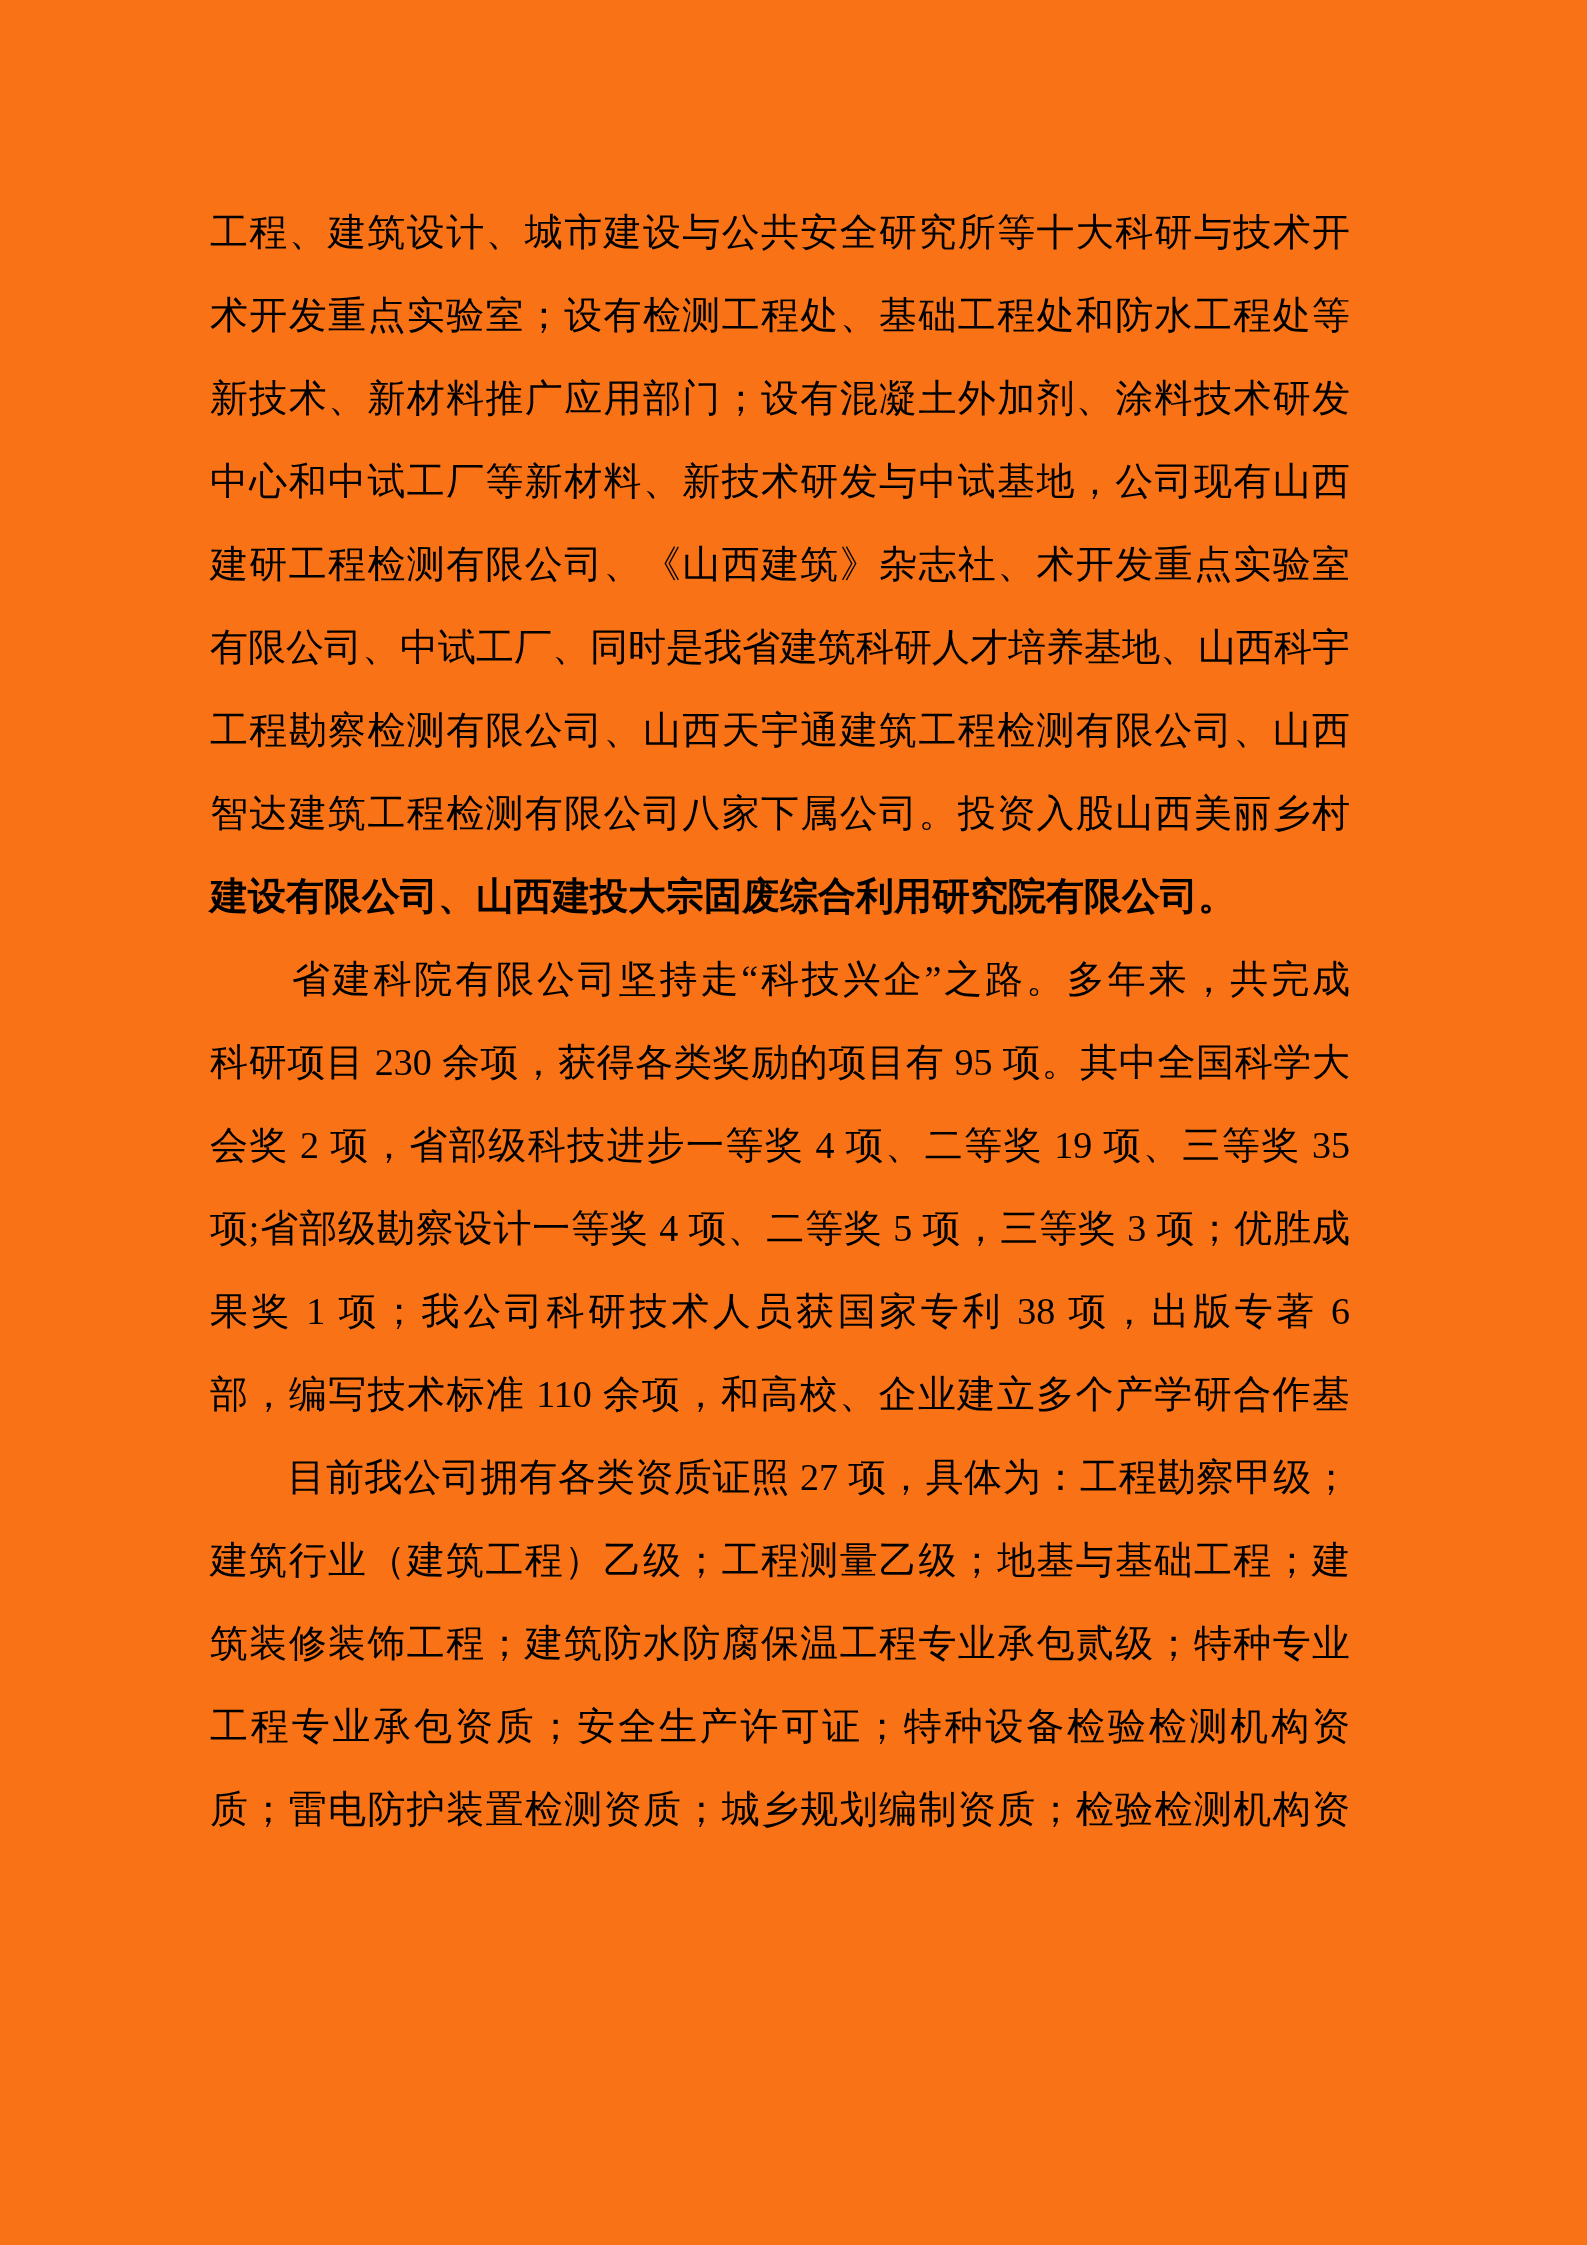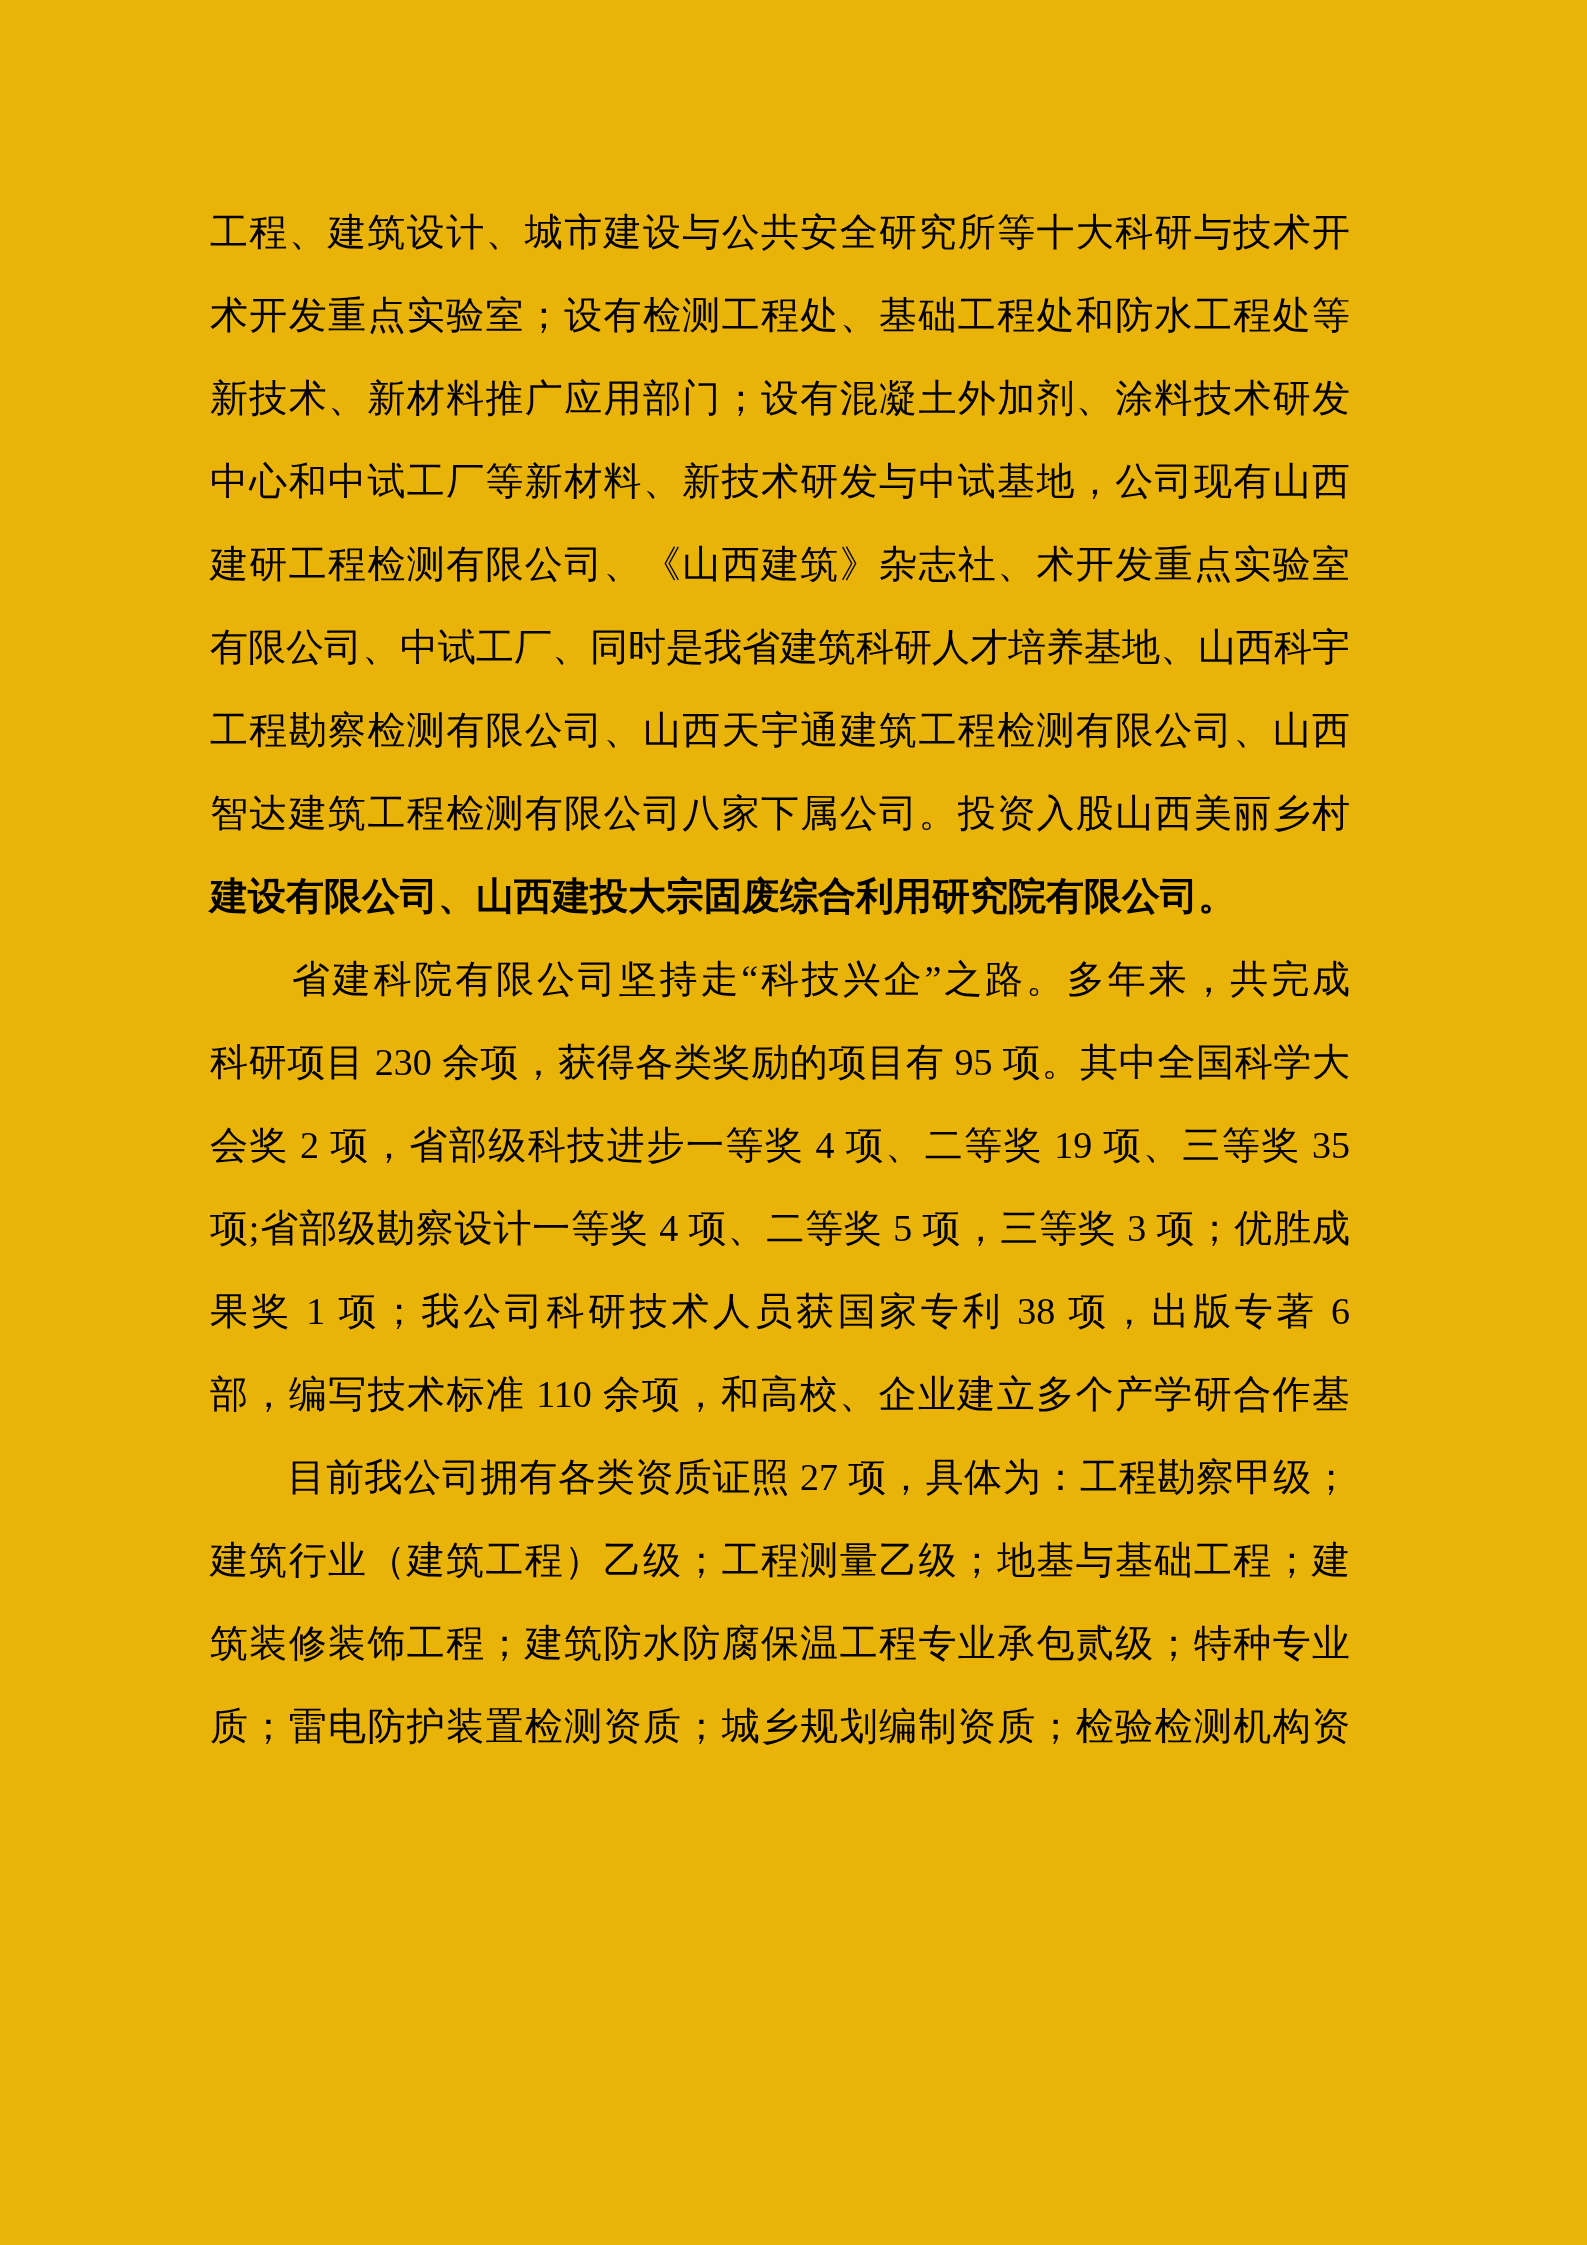--- a/index.html
+++ b/index.html
@@ -4,21 +4,21 @@
 <style>
   html, body {
     margin: 0;
     padding: 0;
     background: #ffffff;
   }
   .page {
     position: relative;
     width: 1587px;
     height: 2245px;
-    background: #eab308;
+    background: #f97316;
     overflow: hidden;
   }
   .text-block {
     position: absolute;
     left: 210px;
     top: 191px;
     width: 1140px;
   }
   .para {
     margin: 0;
@@ -65,17 +65,18 @@
       <div class="line">会奖 2 项，省部级科技进步一等奖 4 项、二等奖 19 项、三等奖 35</div>
       <div class="line">项;省部级勘察设计一等奖 4 项、二等奖 5 项，三等奖 3 项；优胜成</div>
       <div class="line">果奖 1 项；我公司科研技术人员获国家专利 38 项，出版专著 6</div>
       <div class="line">部，编写技术标准 110 余项，和高校、企业建立多个产学研合作基</div>
     </div>
 
     <div class="para">
       <div class="line">　　目前我公司拥有各类资质证照 27 项，具体为：工程勘察甲级；</div>
       <div class="line">建筑行业（建筑工程）乙级；工程测量乙级；地基与基础工程；建</div>
       <div class="line">筑装修装饰工程；建筑防水防腐保温工程专业承包贰级；特种专业</div>
+      <div class="line">工程专业承包资质；安全生产许可证；特种设备检验检测机构资</div>
       <div class="line">质；雷电防护装置检测资质；城乡规划编制资质；检验检测机构资</div>
     </div>
 
   </div>
 </div>
 
 </body></html>

